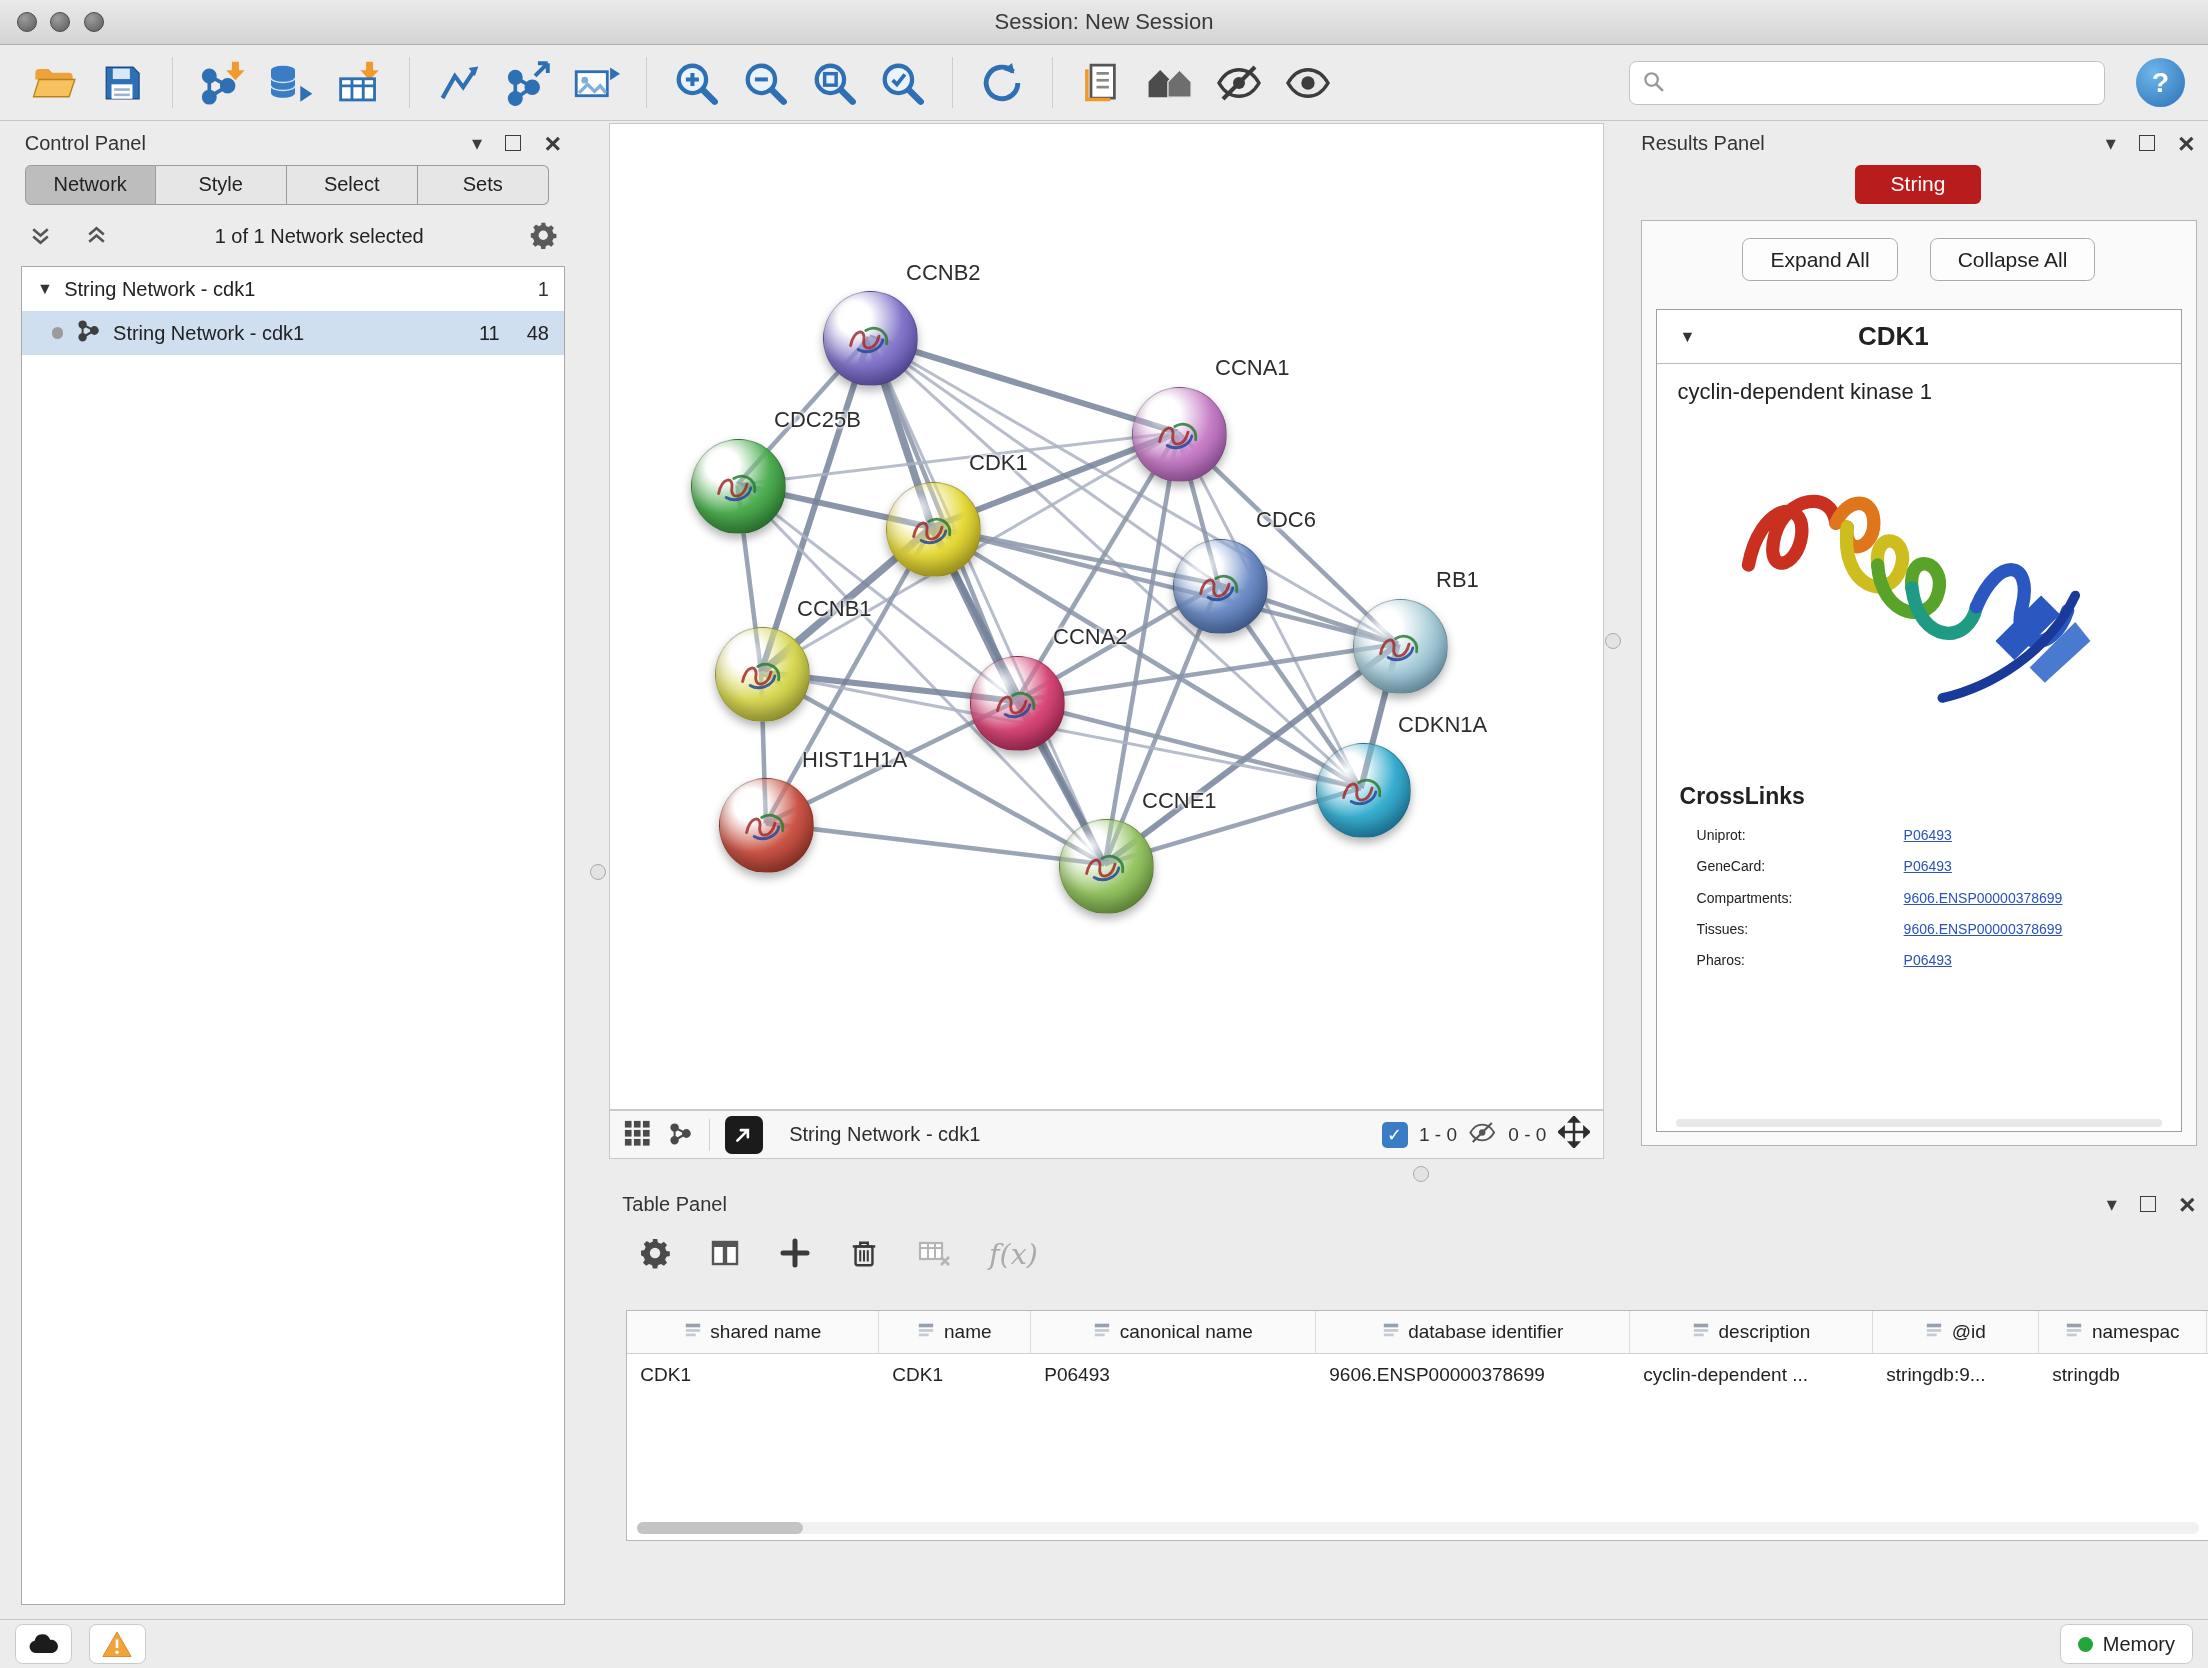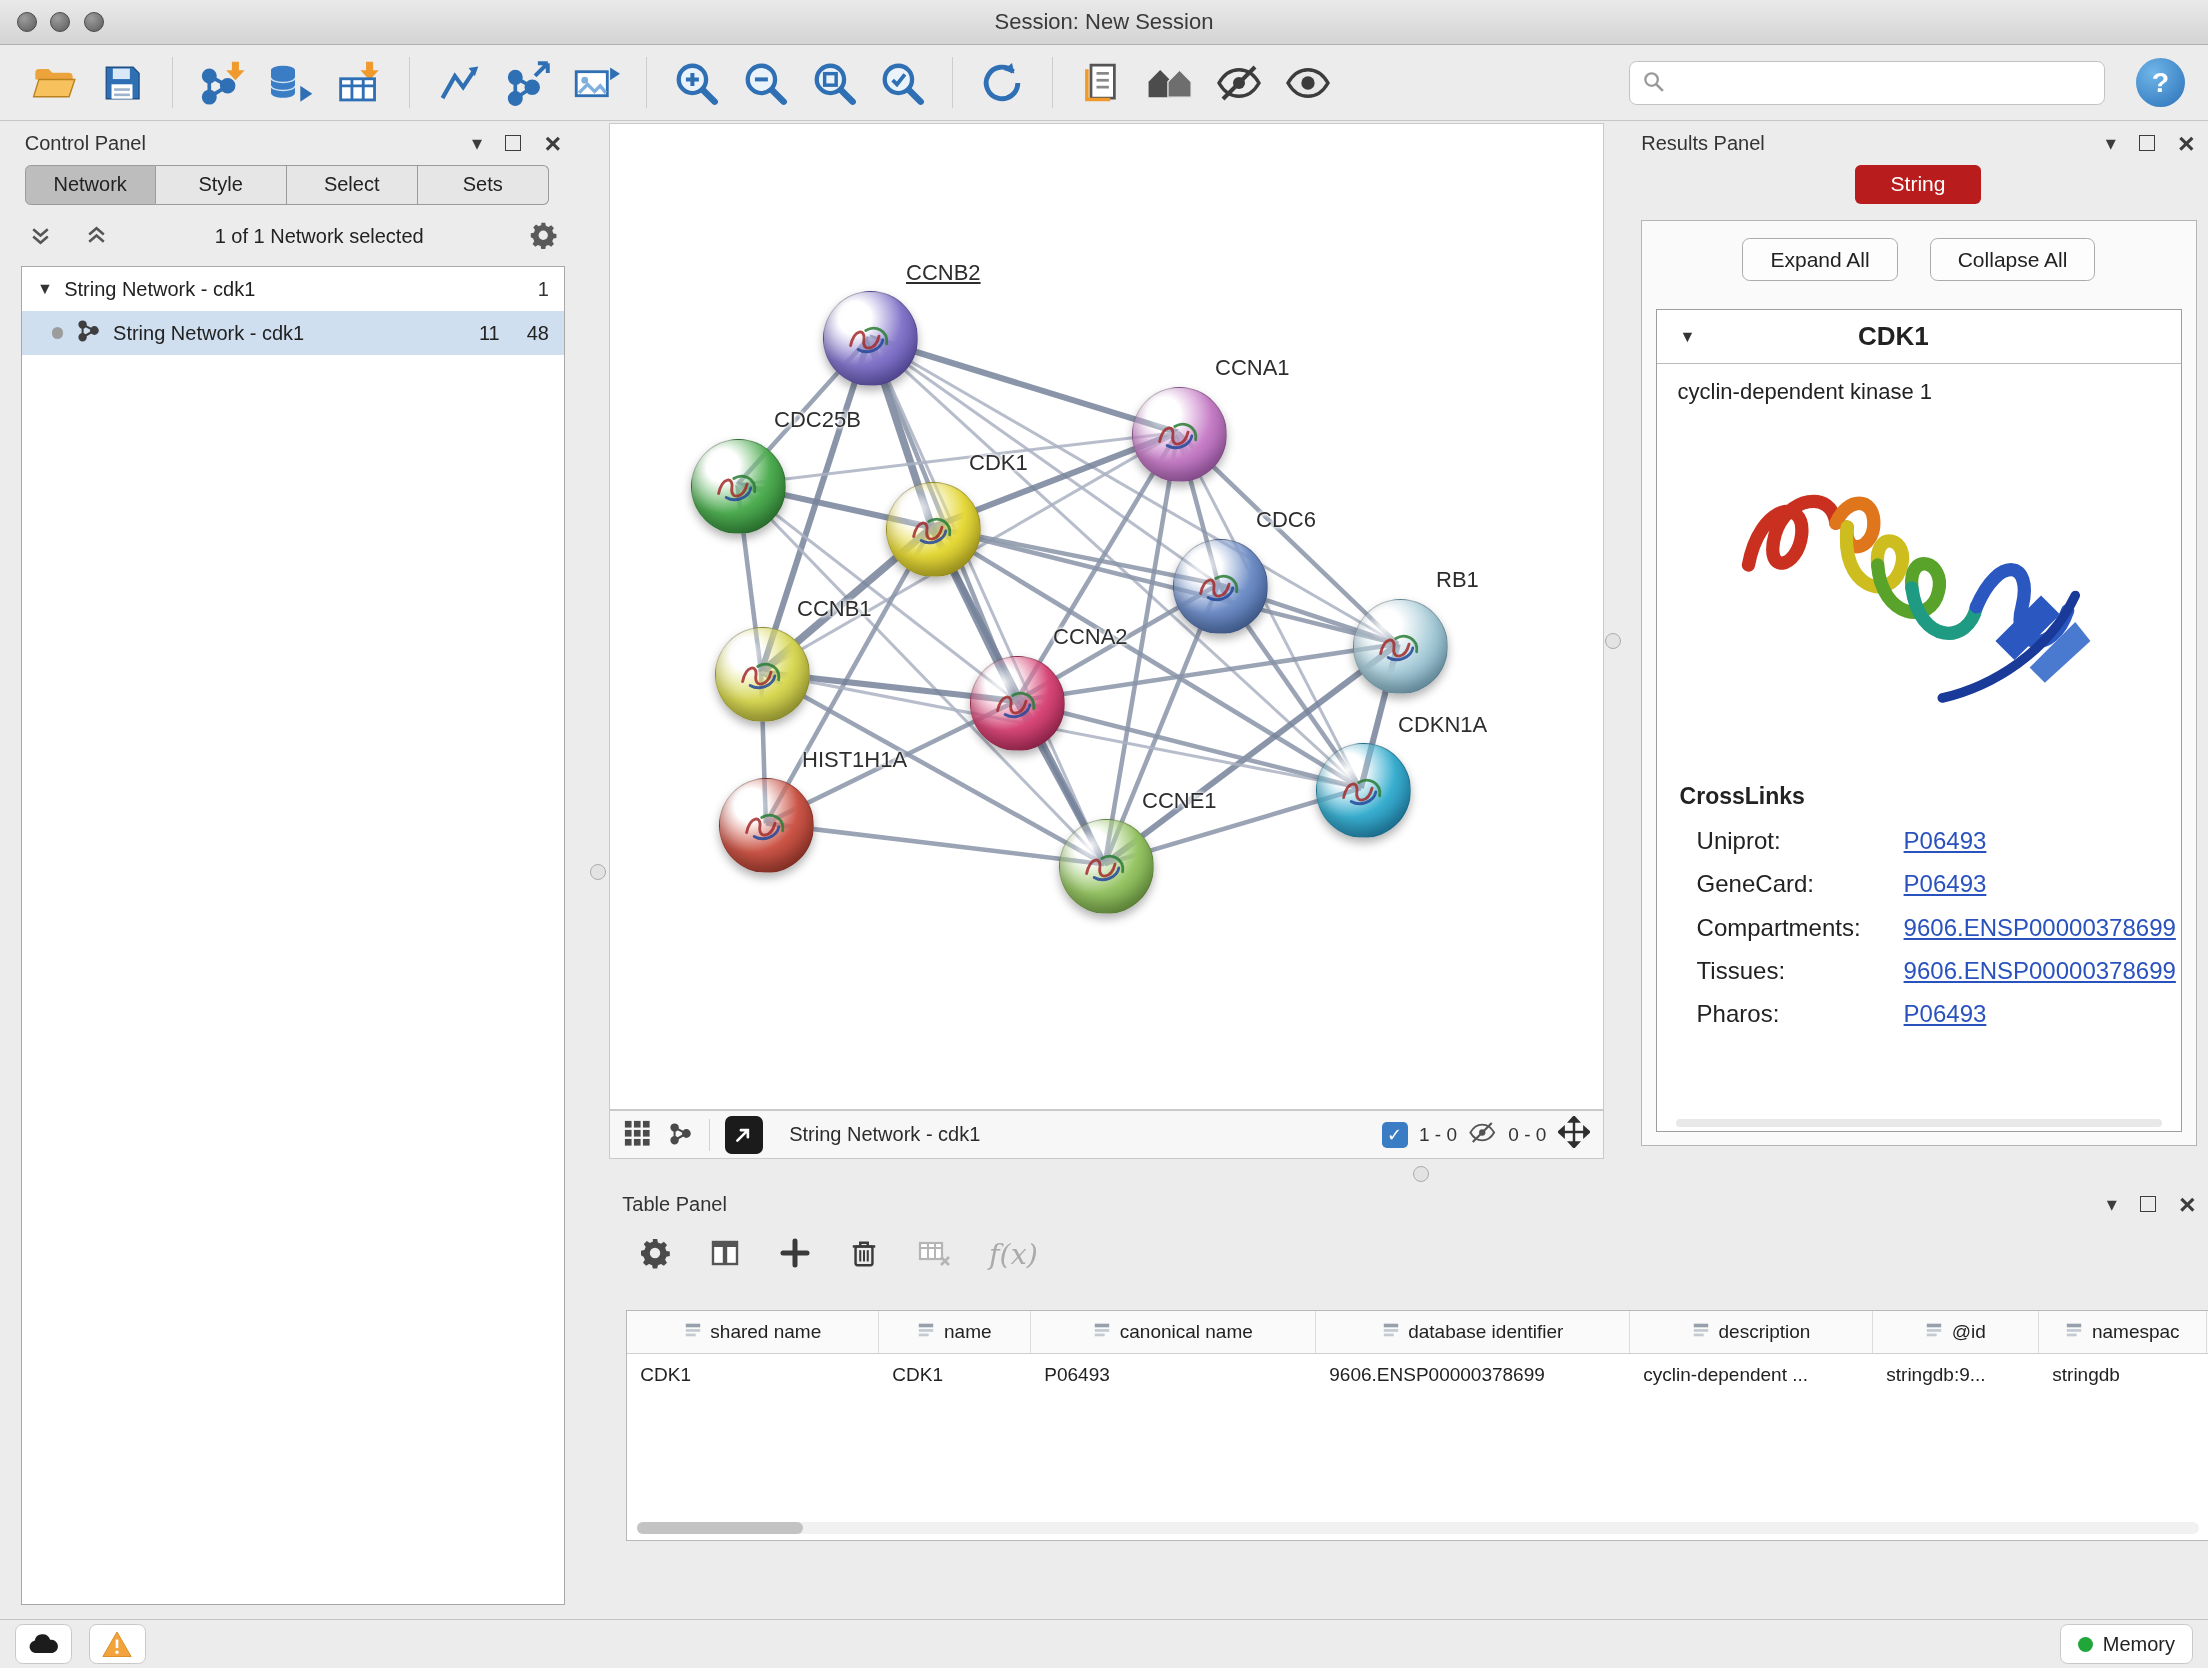--- a/index.html
+++ b/index.html
@@ -85,21 +85,21 @@
   .btn-row{display:flex;justify-content:center;gap:32px;margin:17px 0 15px}
   .btn{background:#fdfdfd;border:1px solid #ababab;border-radius:7.6px;font-size:21px;padding:8.6px 27px}
   .protein-box{border:1px solid #9e9e9e;background:#fff;position:absolute;left:13.3px;right:13.3px;
     top:88px;bottom:13.3px;overflow:hidden}
   .protein-head{display:flex;align-items:center;height:53px;border-bottom:1px solid #bbb;padding:0 23px}
   .protein-head .tri-glyph{margin-right:0}
   .protein-name{font-size:26px;font-weight:700;flex:1;text-align:center;margin-right:67px}
   .protein-desc{font-size:22px;padding:15px 21px 0}
   .protein-img{display:block;margin:7.6px auto 0}
   .crosslinks-title{font-size:23px;font-weight:700;padding:9.5px 23px 9.5px}
-  .cl-row{display:flex;padding:7.6px 0 7.6px 40px;font-size:24px;align-items:center}
+  .cl-row{display:flex;padding:7.6px 0 7.6px 40px;font-size:14px;align-items:center}
   .cl-label{width:207px}
   .link{color:#2a52be;text-decoration:underline;cursor:pointer}
   .rb-scroll{position:absolute;left:19px;right:19px;bottom:3.8px;height:7.6px;background:#e8e8e8;border-radius:3.8px}
 
   
   .table-panel{position:absolute;left:609px;top:1184px;width:1600px;height:435px}
   .tp-toolbar{display:flex;align-items:center;gap:38px;padding:13.3px 0 7.6px 30px}
   .fx{font-size:28.5px;font-style:italic;color:#aaa;font-family:"DejaVu Serif",serif}
   .table-wrap{position:absolute;left:17px;right:0;top:126px;bottom:78px;background:#fff;
     border:1px solid #b8b8b8;box-sizing:border-box;overflow:hidden}
@@ -402,21 +402,21 @@
     </svg>
 <div class="node" style="left: 213px; top: 167px; background: radial-gradient(circle at 33% 28%, rgba(255, 255, 255, 0.95), rgba(255, 255, 255, 0.25) 18%, rgb(133, 119, 203) 52%, rgb(79, 67, 160) 96%);">
       <svg width="55" height="44" viewBox="0 0 58 46">
         <g fill="none" stroke-width="3" stroke-linecap="round" opacity="0.85">
           <path d="M8 30 C12 12 24 12 22 24 C20 36 34 36 38 20" stroke="#a32c2c"></path>
           <path d="M16 34 C26 40 40 34 42 24" stroke="#24489a"></path>
           <path d="M24 14 C34 8 48 14 46 28" stroke="#2a7d35"></path>
         </g>
       </svg>
     </div>
-    <div class="node-label" style="left: 296px; top: 136px; text-decoration: underline;">CCNB2</div>
+    <div class="node-label" style="left: 296px; top: 136px;">CCNB2</div>
     <div class="node" style="left: 522px; top: 263px; background: radial-gradient(circle at 33% 28%, rgba(255, 255, 255, 0.95), rgba(255, 255, 255, 0.25) 18%, rgb(199, 127, 199) 52%, rgb(143, 74, 155) 96%);">
       <svg width="55" height="44" viewBox="0 0 58 46">
         <g fill="none" stroke-width="3" stroke-linecap="round" opacity="0.85">
           <path d="M8 30 C12 12 24 12 22 24 C20 36 34 36 38 20" stroke="#a32c2c"></path>
           <path d="M16 34 C26 40 40 34 42 24" stroke="#24489a"></path>
           <path d="M24 14 C34 8 48 14 46 28" stroke="#2a7d35"></path>
         </g>
       </svg>
     </div>
     <div class="node-label" style="left: 605px; top: 231px;">CCNA1</div>

